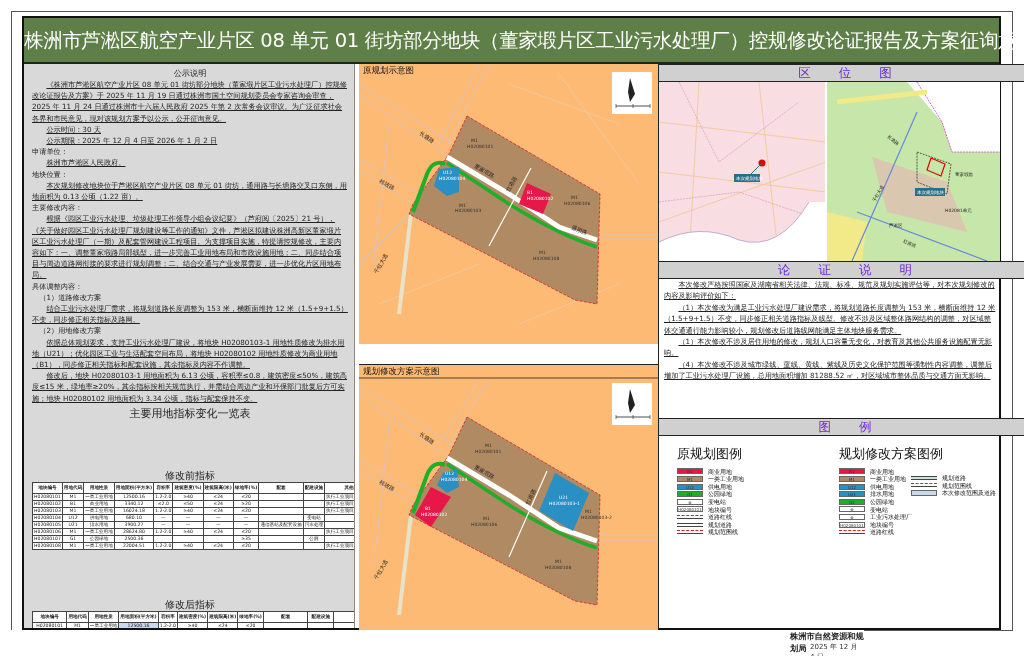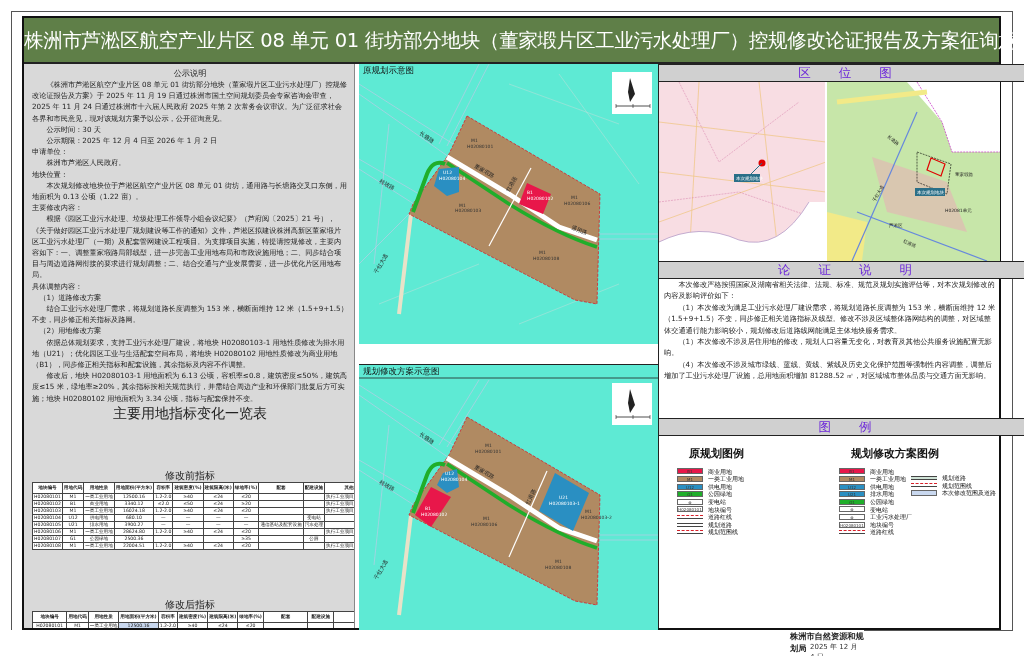--- a/index.html
+++ b/index.html
@@ -8,49 +8,49 @@
 
   .outer-frame { position: absolute; left: 11px; top: 11px; width: 1002px; height: 620px; border: 1px solid #555; background: #fff; }
   .board { position: absolute; left: 22px; top: 16px; width: 979px; height: 614px; border: 2px solid #111; background: #d9d9d9; }
 
   .title-bar { position: absolute; left: 0; top: 0; width: 975px; height: 46px; background: #5f7f48; border-bottom: 2px solid #222;
     color: #ffffff; font-size: 19.5px; line-height: 46px; text-align: center; white-space: nowrap; letter-spacing: -0.3px; }
 
   
   .left-col { position: absolute; left: 0; top: 46px; width: 331px; height: 564px; background: #d9d9d9; border-right: 1px solid #888; padding: 3px 6px 0 8px; font-size: 7.2px; line-height: 11.2px; color: #222; overflow: hidden; }
   .sec-title { text-align: center; font-size: 8.2px; line-height: 12px; }
-  .para { text-indent: 2em; }
+  .para { text-indent: 2em; text-decoration: underline; }
   .indent { padding-left: 1em; }
-  .tbl-title { text-align: center; font-size: 14px; line-height: 15px; margin-top: 2px; }
+  .tbl-title { text-align: center; font-size: 11px; line-height: 15px; margin-top: 2px; }
   .tbl-sub { text-align: center; font-size: 10px; line-height: 13px; margin-top: 48px; }
   table.idx { width: 100%; border-collapse: collapse; background: #fff; font-size: 4.6px; line-height: 6px; }
   table.idx th, table.idx td { border: 0.6px solid #444; padding: 0 1px; text-align: center; height: 7px; white-space: nowrap; overflow: hidden; }
   table.idx th { font-weight: bold; height: 11px; }
   table.idx tr.hl td { background: #c9d8ef; }
   table.idx td.hlc { background: #c9d8ef; }
 
   
   .mid-col { position: absolute; left: 331px; top: 46px; width: 303px; height: 564px; background: #fff; }
-  .map-panel { position: absolute; left: 4px; width: 299px; background: #5eead4; overflow: hidden; }
+  .map-panel { position: absolute; left: 4px; width: 299px; background: #fdba74; overflow: hidden; }
   .map-panel.top { top: 0; height: 280px; }
   .map-panel.bottom { top: 292px; height: 278px; border-top: 1.5px solid #222; margin-top: 8px; }
   .map-label { position: absolute; left: 4px; top: 1px; font-size: 8.5px; color: #111; z-index: 3; }
   .map-panel svg { position: absolute; left: 0; top: 0; }
   .compass { position: absolute; right: 6px; top: 8px; width: 40px; height: 42px; background: #fff; z-index: 3; }
 
   
   .right-col { position: absolute; left: 634px; top: 46px; width: 341px; height: 564px; background: #fff; border-left: 1px solid #222; }
   .band { position: absolute; left: 0; width: 384px; height: 18px; background: #d0d0d0; border-top: 1px solid #222; border-bottom: 1px solid #222; text-align: center; font-size: 12.5px; line-height: 16px; letter-spacing: 12px; color: #6d28d9; }
   .loc-maps { position: absolute; left: 0; top: 18px; width: 341px; height: 179px; }
   .loc-left { position: absolute; left: 0; top: 0; width: 167px; height: 179px; background: #f8dde3; overflow: hidden; border-right: 1px solid #fff; }
   .loc-right { position: absolute; left: 168px; top: 0; width: 173px; height: 179px; background: #bfe3a8; overflow: hidden; }
   .arg-text { position: absolute; left: 5px; top: 215px; width: 333px; font-size: 7.2px; line-height: 11.4px; color: #222; }
   .legend { position: absolute; left: 0; top: 372px; width: 341px; height: 190px; }
   .legend-col { position: absolute; top: 14px; font-size: 6px; line-height: 7.6px; }
-  .legend-col h4 { font-weight: bold; font-size: 11px; margin-bottom: 10px; margin-left: 12px; }
+  .legend-col h4 { font-weight: normal; font-size: 13px; margin-bottom: 10px; }
   .lg-item { display: flex; align-items: center; height: 7.6px; white-space: nowrap; }
   .sw { display: inline-block; width: 26px; height: 6px; margin-right: 5px; border: 0.5px solid #666; font-size: 4px; line-height: 6px; text-align: center; color: #333; }
 
   .footer { position: absolute; left: 0; top: 630px; width: 864px; height: 26px; background: #fff; }
   .footer .org { position: absolute; left: 790px; top: 0; font-size: 8.2px; line-height: 12px; font-weight: bold; color: #222; }
   .footer .date { position: absolute; left: 810px; top: 12px; font-size: 7px; line-height: 10px; color: #333; }
 </style>
 </head>
 <body>
 

